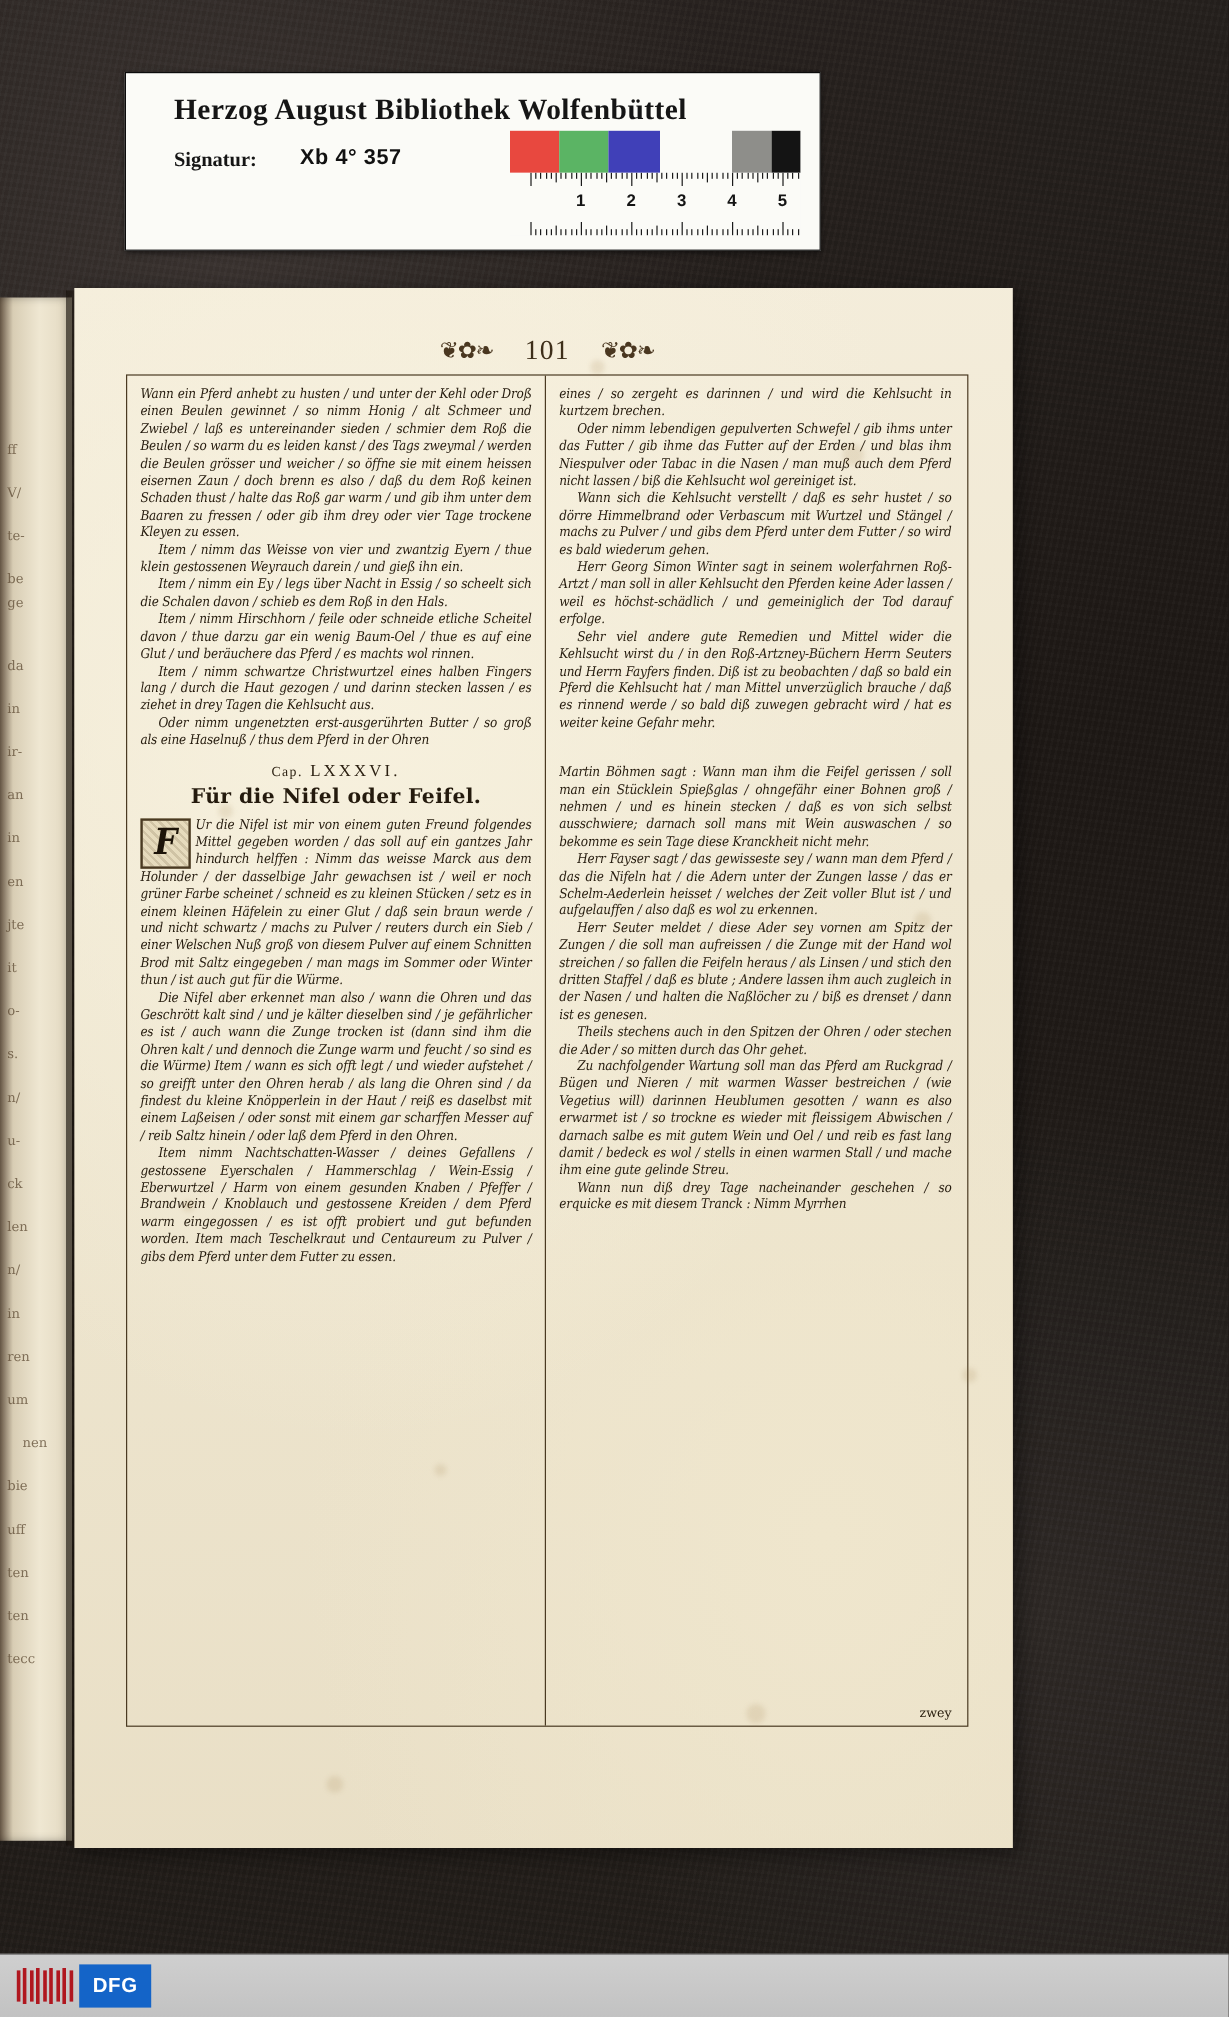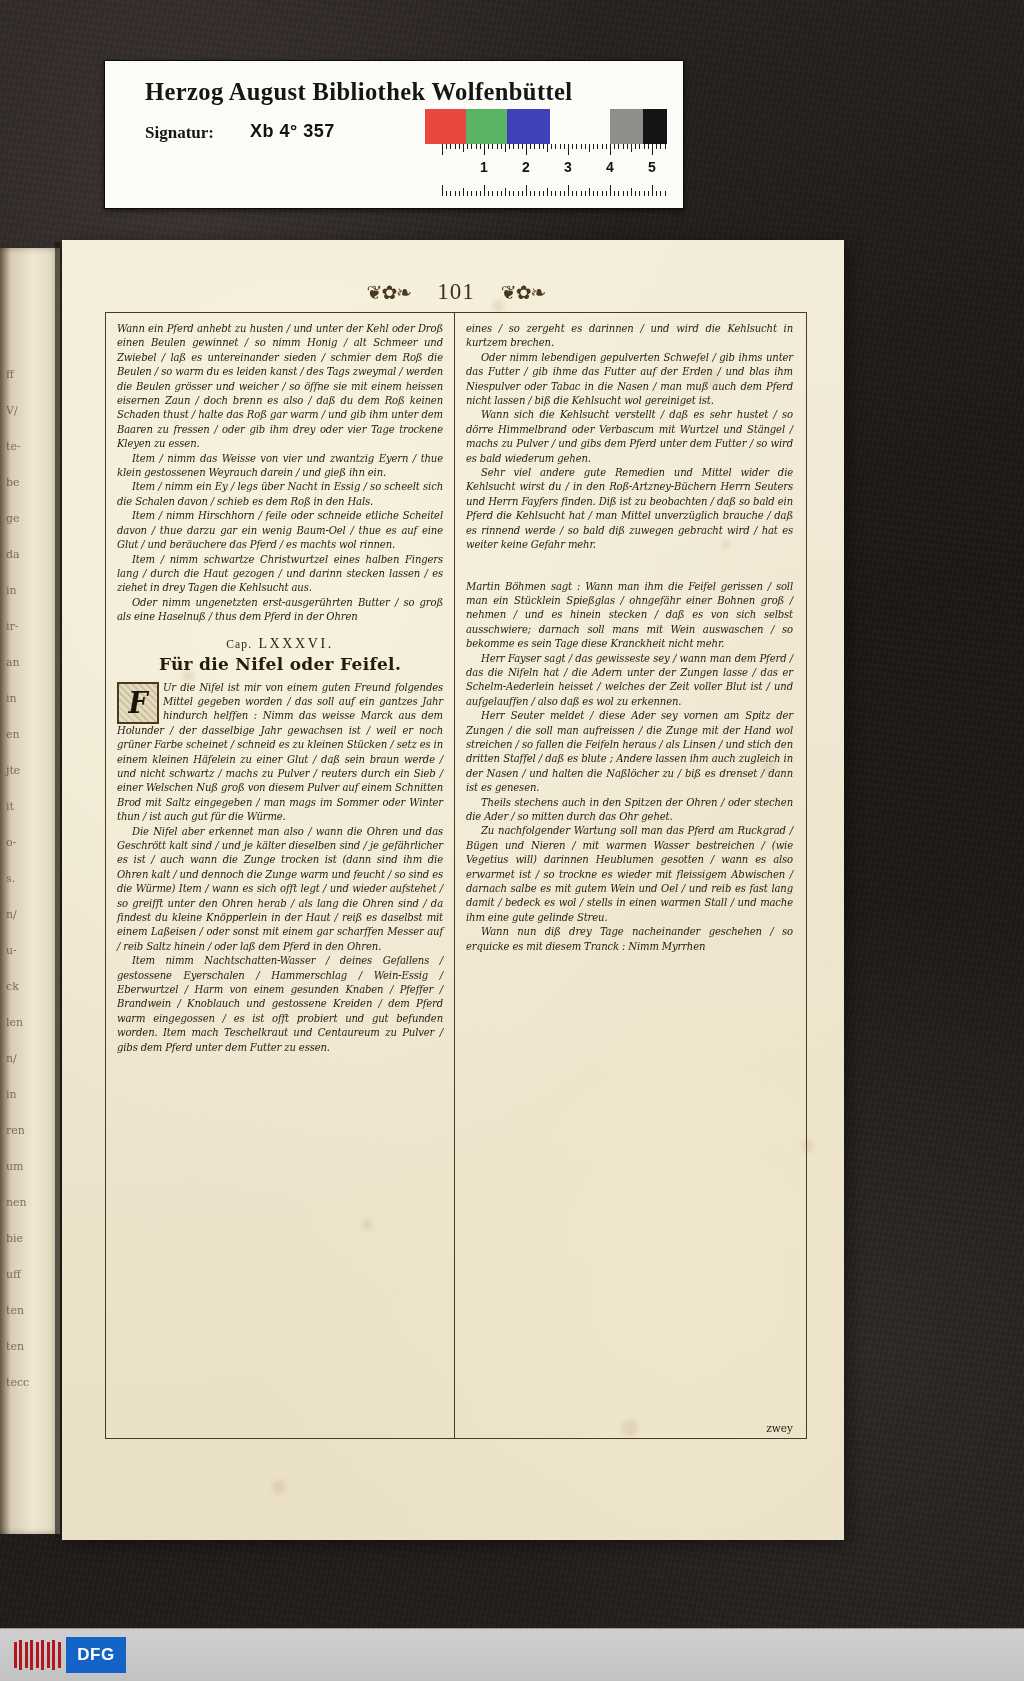--- a/index.html
+++ b/index.html
@@ -330,40 +330,40 @@
     </div>
 </div>
 
 <div id="book">
 
   <div id="left-page-edge">
       <div class="margin-scribble" style="top: 120px;">ff</div>
       <div class="margin-scribble" style="top: 156px;">V/</div>
       <div class="margin-scribble" style="top: 192px;">te-</div>
       <div class="margin-scribble" style="top: 228px;">be</div>
-      <div class="margin-scribble" style="top: 264px;">ge</div>
+      <div class="margin-scribble" style="top: 248px;">ge</div>
       <div class="margin-scribble" style="top: 300px;">da</div>
       <div class="margin-scribble" style="top: 336px;">in</div>
       <div class="margin-scribble" style="top: 372px;">ir-</div>
       <div class="margin-scribble" style="top: 408px;">an</div>
       <div class="margin-scribble" style="top: 444px;">in</div>
       <div class="margin-scribble" style="top: 480px;">en</div>
       <div class="margin-scribble" style="top: 516px;">jte</div>
       <div class="margin-scribble" style="top: 552px;">it</div>
       <div class="margin-scribble" style="top: 588px;">o-</div>
       <div class="margin-scribble" style="top: 624px;">s.</div>
       <div class="margin-scribble" style="top: 660px;">n/</div>
       <div class="margin-scribble" style="top: 696px;">u-</div>
       <div class="margin-scribble" style="top: 732px;">ck</div>
       <div class="margin-scribble" style="top: 768px;">len</div>
       <div class="margin-scribble" style="top: 804px;">n/</div>
       <div class="margin-scribble" style="top: 840px;">in</div>
       <div class="margin-scribble" style="top: 876px;">ren</div>
       <div class="margin-scribble" style="top: 912px;">um</div>
-      <div class="margin-scribble" style="top: 948px;">nen</div>
+      <div class="margin-scribble" style="top: 948px; text-align: center;">nen</div>
       <div class="margin-scribble" style="top: 984px;">bie</div>
       <div class="margin-scribble" style="top: 1020px;">uff</div>
       <div class="margin-scribble" style="top: 1056px;">ten</div>
       <div class="margin-scribble" style="top: 1092px;">ten</div>
       <div class="margin-scribble" style="top: 1128px;">tecc</div>
     </div>
   <div id="gutter"></div>
 
   <div id="page">
 
@@ -399,20 +399,21 @@
             <p>Die Nifel aber erkennet man also / wann die Ohren und das Geschrött kalt sind / und je kälter dieselben sind / je gefährlicher es ist / auch wann die Zunge trocken ist (dann sind ihm die Ohren kalt / und dennoch die Zunge warm und feucht / so sind es die Würme) Item / wann es sich offt legt / und wieder aufstehet / so greifft unter den Ohren herab / als lang die Ohren sind / da findest du kleine Knöpperlein in der Haut / reiß es daselbst mit einem Laßeisen / oder sonst mit einem gar scharffen Messer auf / reib Saltz hinein / oder laß dem Pferd in den Ohren.</p>
             <p>Item nimm Nachtschatten-Wasser / deines Gefallens / gestossene Eyerschalen / Hammerschlag / Wein-Essig / Eberwurtzel / Harm von einem gesunden Knaben / Pfeffer / Brandwein / Knoblauch und gestossene Kreiden / dem Pferd warm eingegossen / es ist offt probiert und gut befunden worden.   Item mach Teschelkraut und Centaureum zu Pulver / gibs dem Pferd unter dem Futter zu essen.</p>
           </div>
         </div>
 
         <div class="col right">
           <div class="fk">
             <p class="noind">eines / so zergeht es darinnen / und wird die Kehlsucht in kurtzem brechen.</p>
             <p>Oder nimm lebendigen gepulverten Schwefel / gib ihms unter das Futter / gib ihme das Futter auf der Erden / und blas ihm Niespulver oder Tabac in die Nasen / man muß auch dem Pferd nicht lassen / biß die Kehlsucht wol gereiniget ist.</p>
             <p>Wann sich die Kehlsucht verstellt / daß es sehr hustet / so dörre Himmelbrand oder Verbascum mit Wurtzel und Stängel / machs zu Pulver / und gibs dem Pferd unter dem Futter / so wird es bald wiederum gehen.</p>
+            <p>Herr Georg Simon Winter sagt in seinem wolerfahrnen Roß-Artzt / man soll in aller Kehlsucht den Pferden keine Ader lassen / weil es höchst-schädlich / und gemeiniglich der Tod darauf erfolge.</p>
             <p>Sehr viel andere gute Remedien und Mittel wider die Kehlsucht wirst du / in den Roß-Artzney-Büchern Herrn Seuters und Herrn Fayfers finden.   Diß ist zu beobachten / daß so bald ein Pferd die Kehlsucht hat / man Mittel unverzüglich brauche / daß es rinnend werde / so bald diß zuwegen gebracht wird / hat es weiter keine Gefahr mehr.</p>
           </div>
           <div class="fk" style="margin-top:27px">
             <p class="noind">Martin Böhmen sagt : Wann man ihm die Feifel gerissen / soll man ein Stücklein Spießglas / ohngefähr einer Bohnen groß / nehmen / und es hinein stecken / daß es von sich selbst ausschwiere; darnach soll mans mit Wein auswaschen / so bekomme es sein Tage diese Kranckheit nicht mehr.</p>
             <p>Herr Fayser sagt / das gewisseste sey / wann man dem Pferd / das die Nifeln hat / die Adern unter der Zungen lasse / das er Schelm-Aederlein heisset / welches der Zeit voller Blut ist / und aufgelauffen / also daß es wol zu erkennen.</p>
             <p>Herr Seuter meldet / diese Ader sey vornen am Spitz der Zungen / die soll man aufreissen / die Zunge mit der Hand wol streichen / so fallen die Feifeln heraus / als Linsen / und stich den dritten Staffel / daß es blute ; Andere lassen ihm auch zugleich in der Nasen / und halten die Naßlöcher zu / biß es drenset / dann ist es genesen.</p>
             <p>Theils stechens auch in den Spitzen der Ohren / oder stechen die Ader / so mitten durch das Ohr gehet.</p>
             <p>Zu nachfolgender Wartung soll man das Pferd am Ruckgrad / Bügen und Nieren / mit warmen Wasser bestreichen / (wie Vegetius will) darinnen Heublumen gesotten / wann es also erwarmet ist / so trockne es wieder mit fleissigem Abwischen / darnach salbe es mit gutem Wein und Oel / und reib es fast lang damit / bedeck es wol / stells in einen warmen Stall / und mache ihm eine gute gelinde Streu.</p>
             <p>Wann nun diß drey Tage nacheinander geschehen / so erquicke es mit diesem Tranck : Nimm Myrrhen</p>
           </div>

